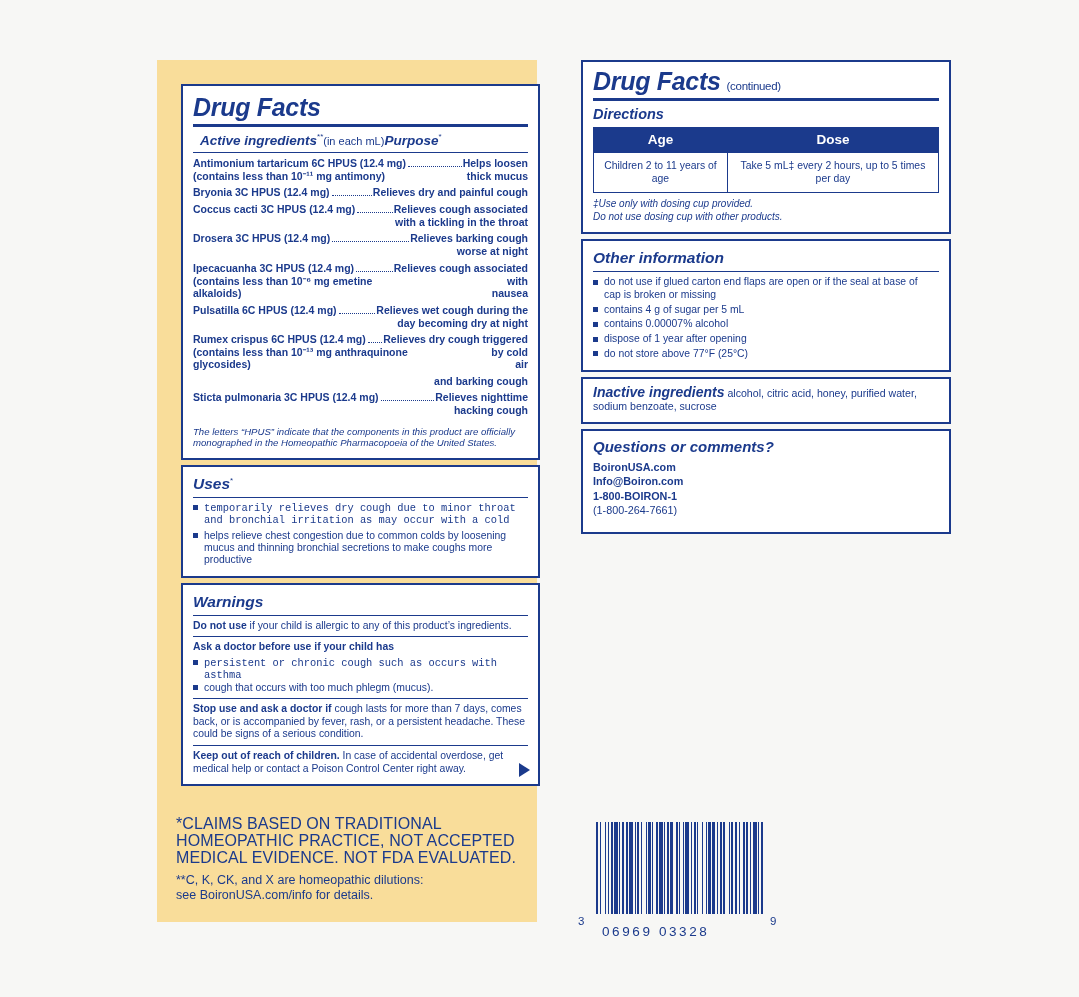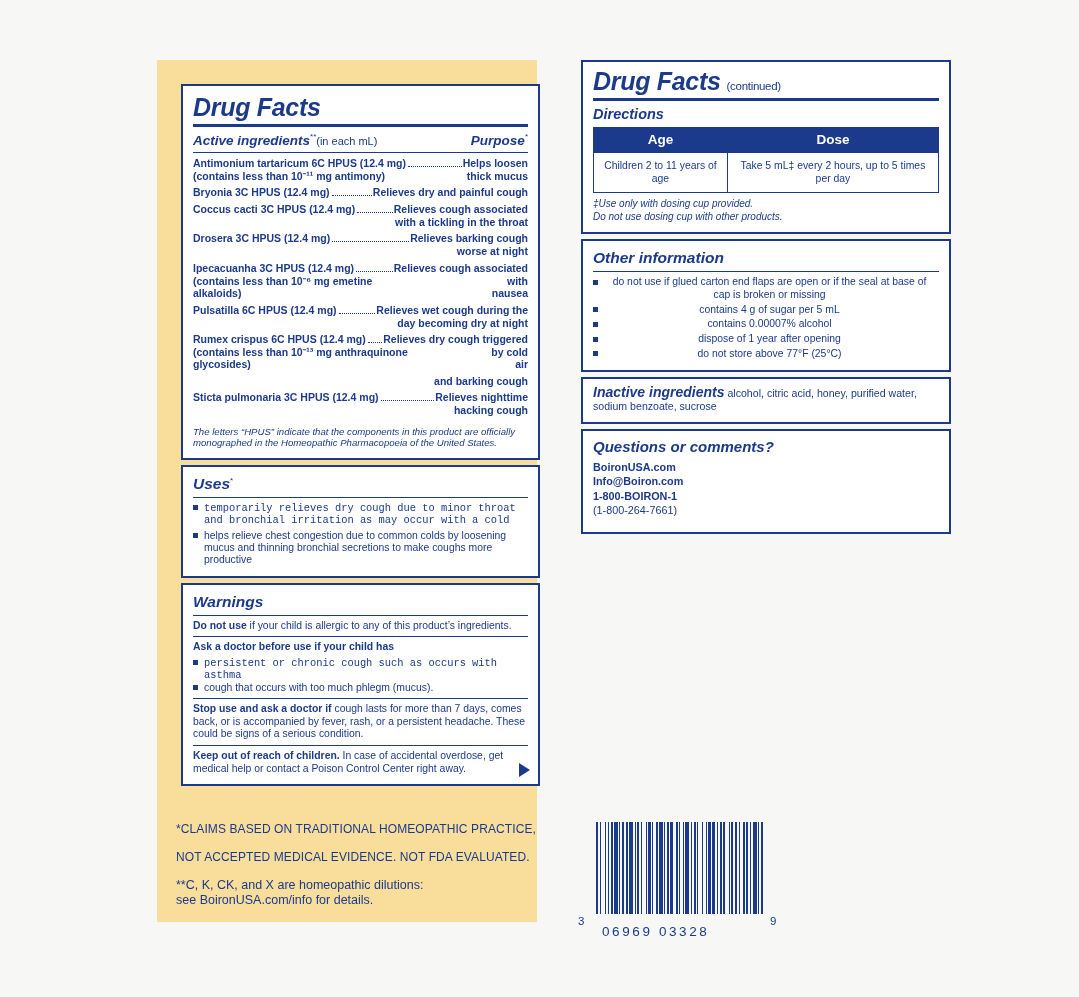--- a/index.html
+++ b/index.html
@@ -57,25 +57,25 @@
     border-bottom: 3px solid #1b3a8c;
     margin: 4px 0 5px 0;
   }
   .rule-thin {
     border-bottom: 1px solid #1b3a8c;
     margin: 4px 0 4px 0;
   }
 
   .ai-head {
     display: flex;
-    justify-content: space-between;
     align-items: baseline;
     font-size: 13px;
     font-weight: bold;
     font-style: italic;
+    margin-left: 7px;
   }
   .ai-head .left { font-size: 13.5px; }
   .ai-head .left .note {
     font-style: normal;
     font-weight: normal;
     font-size: 11px;
   }
   .ai-head .right { font-size: 13.5px; }
   sup.star { font-size: 8px; vertical-align: super; font-style: normal; font-weight: normal;}
 
@@ -149,22 +149,22 @@
   }
 
   .claims {
     position: absolute;
     left: 176px;
     top: 815px;
     width: 370px;
     color: #1b3a8c;
   }
   .claims .big {
-    font-size: 12px;
-    line-height: 28px;
+    font-size: 16px;
+    line-height: 17px;
     letter-spacing: 0.1px;
   }
   .claims .small {
     font-size: 12.5px;
     line-height: 15px;
     margin-top: 7px;
   }
 
   
   .right-panel {
@@ -220,21 +220,21 @@
     font-size: 10px;
     font-style: italic;
     line-height: 12.4px;
     margin-top: 5px;
   }
   .other-list {
     font-size: 10.4px;
     line-height: 12.8px;
     margin-top: 4px;
   }
-  .other-list p { margin: 2px 4px 0 0; position: relative; padding-left: 11px; text-align: center; }
+  .other-list p { margin: 2px 4px 0 0; position: relative; padding-left: 11px; }
   .other-list p .sq {
     position: absolute;
     left: 0; top: 3.5px;
     width: 5px; height: 5px;
     background: #1b3a8c;
   }
   .inactive {
     font-size: 10.6px;
     line-height: 13px;
   }

